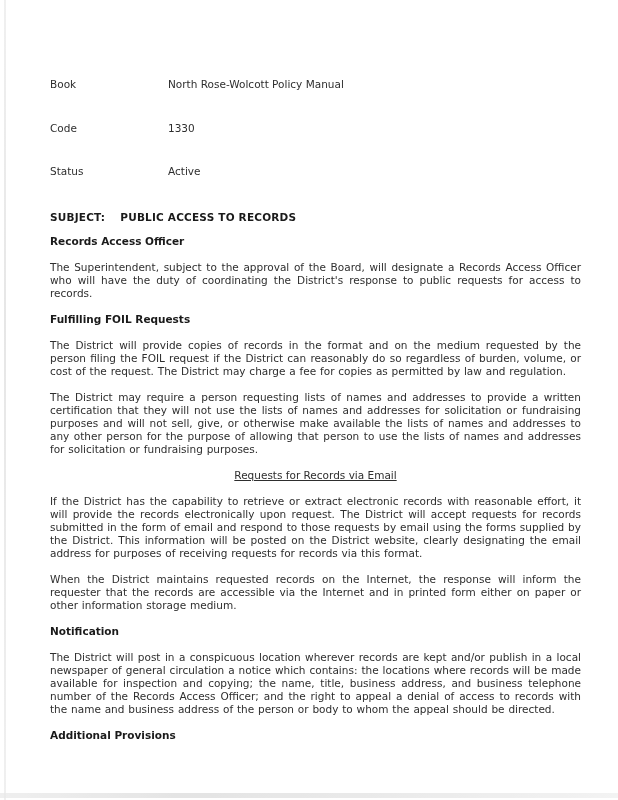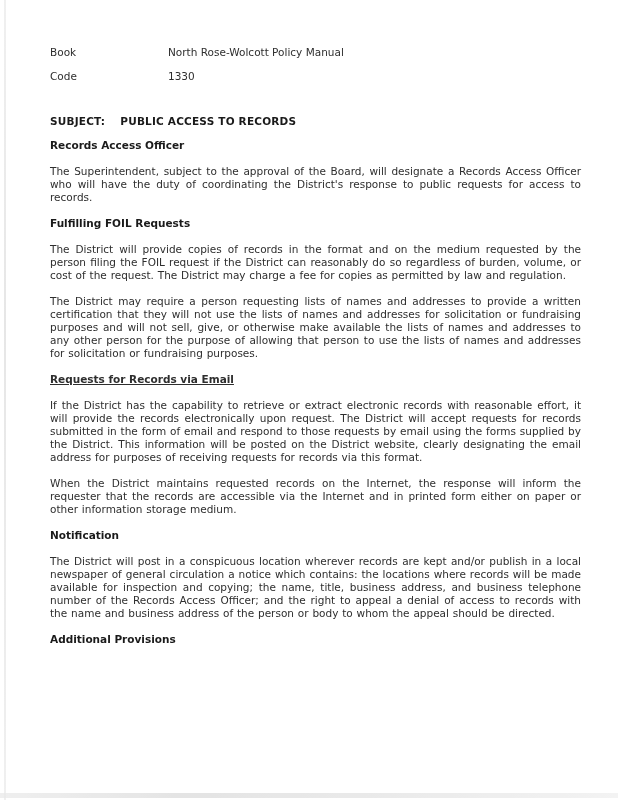--- a/index.html
+++ b/index.html
@@ -44,20 +44,21 @@
   }
   .meta-table {
     margin-bottom: 33px;
   }
   .meta-row {
     display: grid;
     grid-template-columns: 118px 1fr;
     font-size: 10.5px;
     line-height: 11.5px;
     margin-bottom: 12px;
+    margin-top: 32px;
   }
   .meta-label { color: #2e2e2e; }
   .meta-value { color: #2e2e2e; }
   .subject-line {
     font-size: 10.5px;
     font-weight: 700;
     color: #1a1a1a;
     margin: 16px 0 12px 0;
     letter-spacing: 0.2px;
   }
@@ -73,43 +74,48 @@
   .heading {
     font-size: 10.5px;
     line-height: 13px;
     font-weight: 700;
     color: #1a1a1a;
     margin: 0 0 13px 0;
   }
   .heading-underline {
     font-size: 10.5px;
     line-height: 13px;
-    font-weight: 700;
+    font-weight: 400;
     text-decoration: underline;
     color: #2e2e2e;
     margin: 0 0 13px 0;
+    text-align: center;
   }
 </style>
 </head>
 <body>
 
 <div class="page">
   <div class="scan-edge-left"></div>
   <div class="scan-smudge-bottom"></div>
 
   <div class="content">
 
     <div class="meta-table">
       <div class="meta-row">
         <span class="meta-label">Book</span>
         <span class="meta-value">North Rose-Wolcott Policy Manual</span>
       </div>
       <div class="meta-row">
         <span class="meta-label">Code</span>
         <span class="meta-value">1330</span>
+      </div>
+      <div class="meta-row">
+        <span class="meta-label">Status</span>
+        <span class="meta-value">Active</span>
       </div>
     </div>
 
     <div class="subject-line">
       <span>SUBJECT:</span><span class="subject-title">PUBLIC ACCESS TO RECORDS</span>
     </div>
 
     <h3 class="heading">Records Access Officer</h3>
     <p class="para">The Superintendent, subject to the approval of the Board, will designate a Records Access Officer who will have the duty of coordinating the District's response to public requests for access to records.</p>
     <h3 class="heading">Fulfilling FOIL Requests</h3>

